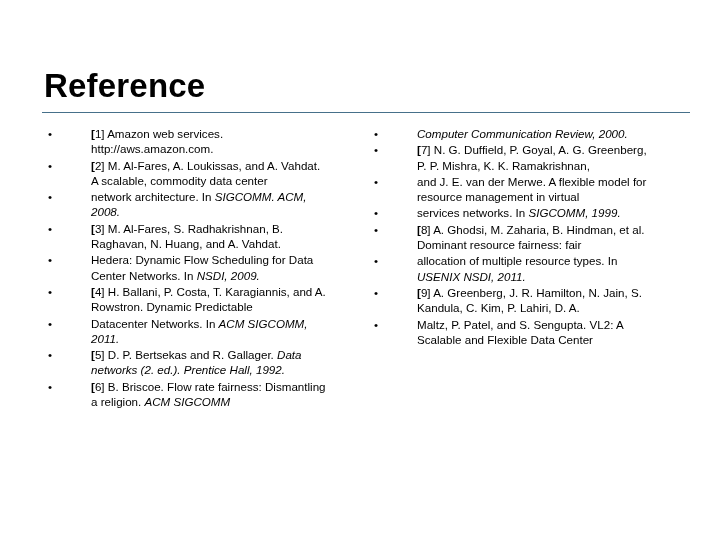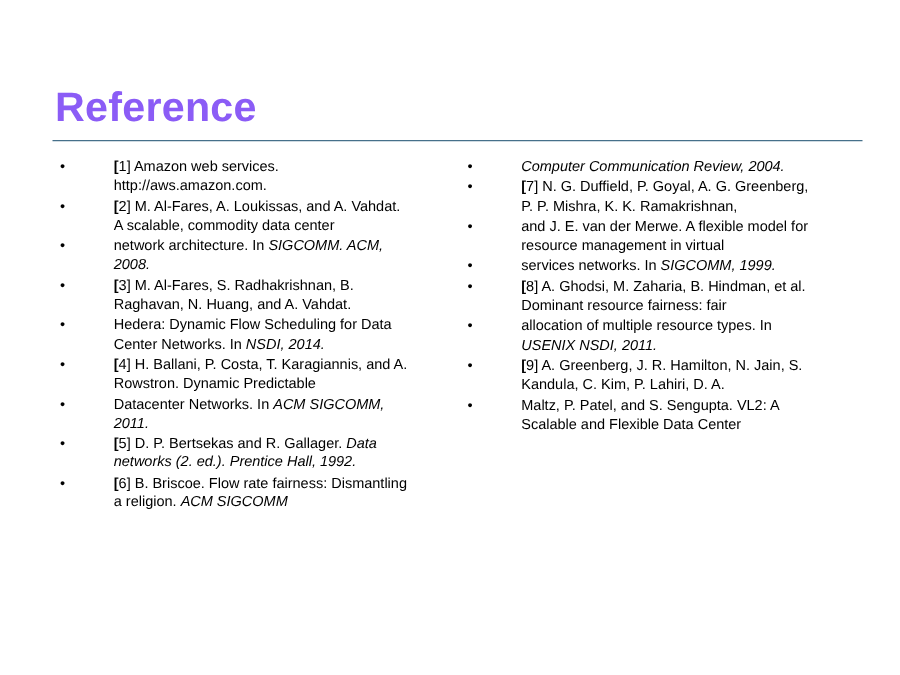--- a/index.html
+++ b/index.html
@@ -18,21 +18,21 @@
 
   
   #slide-title {
     position: absolute;
     left: 44px;
     top: 44px;
     font-size: 33px;
     font-weight: bold;
     letter-spacing: 0.2px;
     line-height: 40px;
-    color: #8b5cf6;
+    color: #000000;
     white-space: nowrap;
   }
 
   
   #title-rule {
     position: absolute;
     left: 42px;
     top: 112px;
     width: 648px;
     height: 1px;
@@ -110,21 +110,21 @@
 2008.</span></span>
         </li>
         <li class="ref-item">
           <span class="ref-bullet">•</span>
           <span class="ref-text"><span class="run-b">[</span><span>3</span><span>] M. Al-Fares, S. Radhakrishnan, B.
 Raghavan, N. Huang, and A. Vahdat.</span></span>
         </li>
         <li class="ref-item">
           <span class="ref-bullet">•</span>
           <span class="ref-text"><span>Hedera: Dynamic Flow Scheduling for Data
-Center Networks. In </span><span class="run-i">NSDI, 2014.</span></span>
+Center Networks. In </span><span class="run-i">NSDI, 2009.</span></span>
         </li>
         <li class="ref-item">
           <span class="ref-bullet">•</span>
           <span class="ref-text"><span class="run-b">[</span><span>4</span><span>] H. Ballani, P. Costa, T. Karagiannis, and A.
 Rowstron. Dynamic Predictable</span></span>
         </li>
         <li class="ref-item">
           <span class="ref-bullet">•</span>
           <span class="ref-text"><span>Datacenter Networks. In </span><span class="run-i">ACM SIGCOMM,
 2011.</span></span>
@@ -139,21 +139,21 @@
           <span class="ref-text"><span class="run-b">[</span><span>6</span><span>] B. Briscoe. Flow rate fairness: Dismantling
 a religion. </span><span class="run-i">ACM SIGCOMM</span></span>
         </li>
       </ul>
   </div>
 
   <div id="ref-column-right" class="ref-column">
     <ul class="ref-list">
         <li class="ref-item">
           <span class="ref-bullet">•</span>
-          <span class="ref-text"><span class="run-i">Computer Communication Review, 2004.</span></span>
+          <span class="ref-text"><span class="run-i">Computer Communication Review, 2000.</span></span>
         </li>
         <li class="ref-item">
           <span class="ref-bullet">•</span>
           <span class="ref-text"><span class="run-b">[</span><span>7</span><span>] N. G. Duffield, P. Goyal, A. G. Greenberg,
 P. P. Mishra, K. K. Ramakrishnan,</span></span>
         </li>
         <li class="ref-item">
           <span class="ref-bullet">•</span>
           <span class="ref-text"><span>and J. E. van der Merwe. A flexible model for
 resource management in virtual</span></span>

